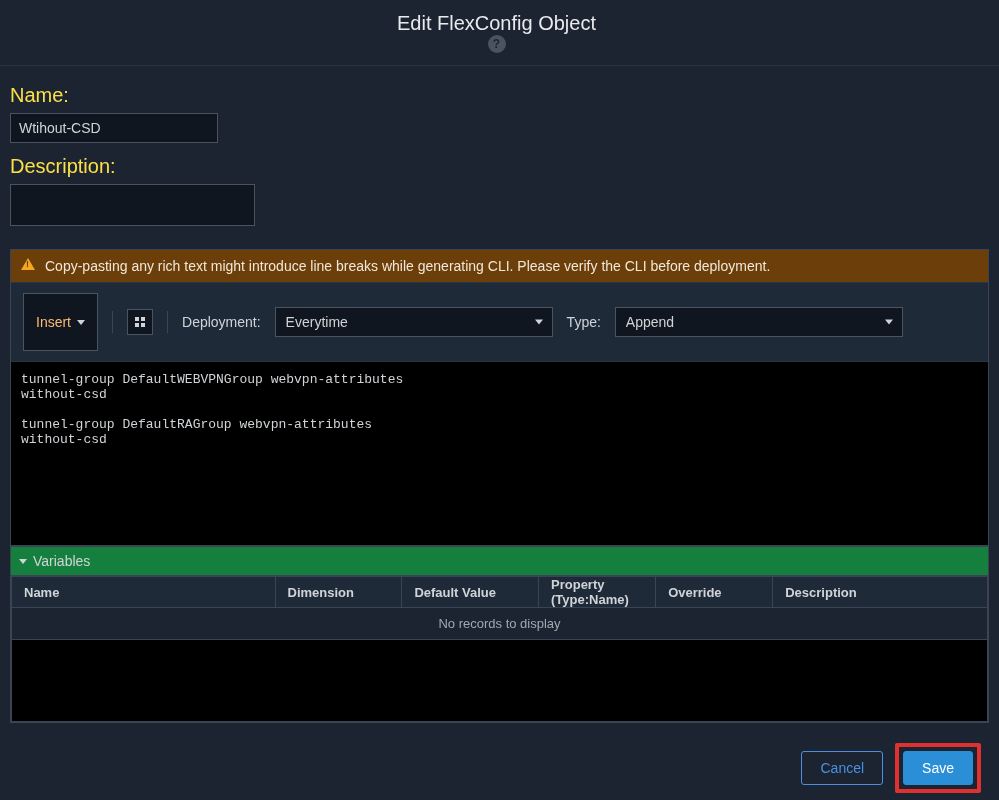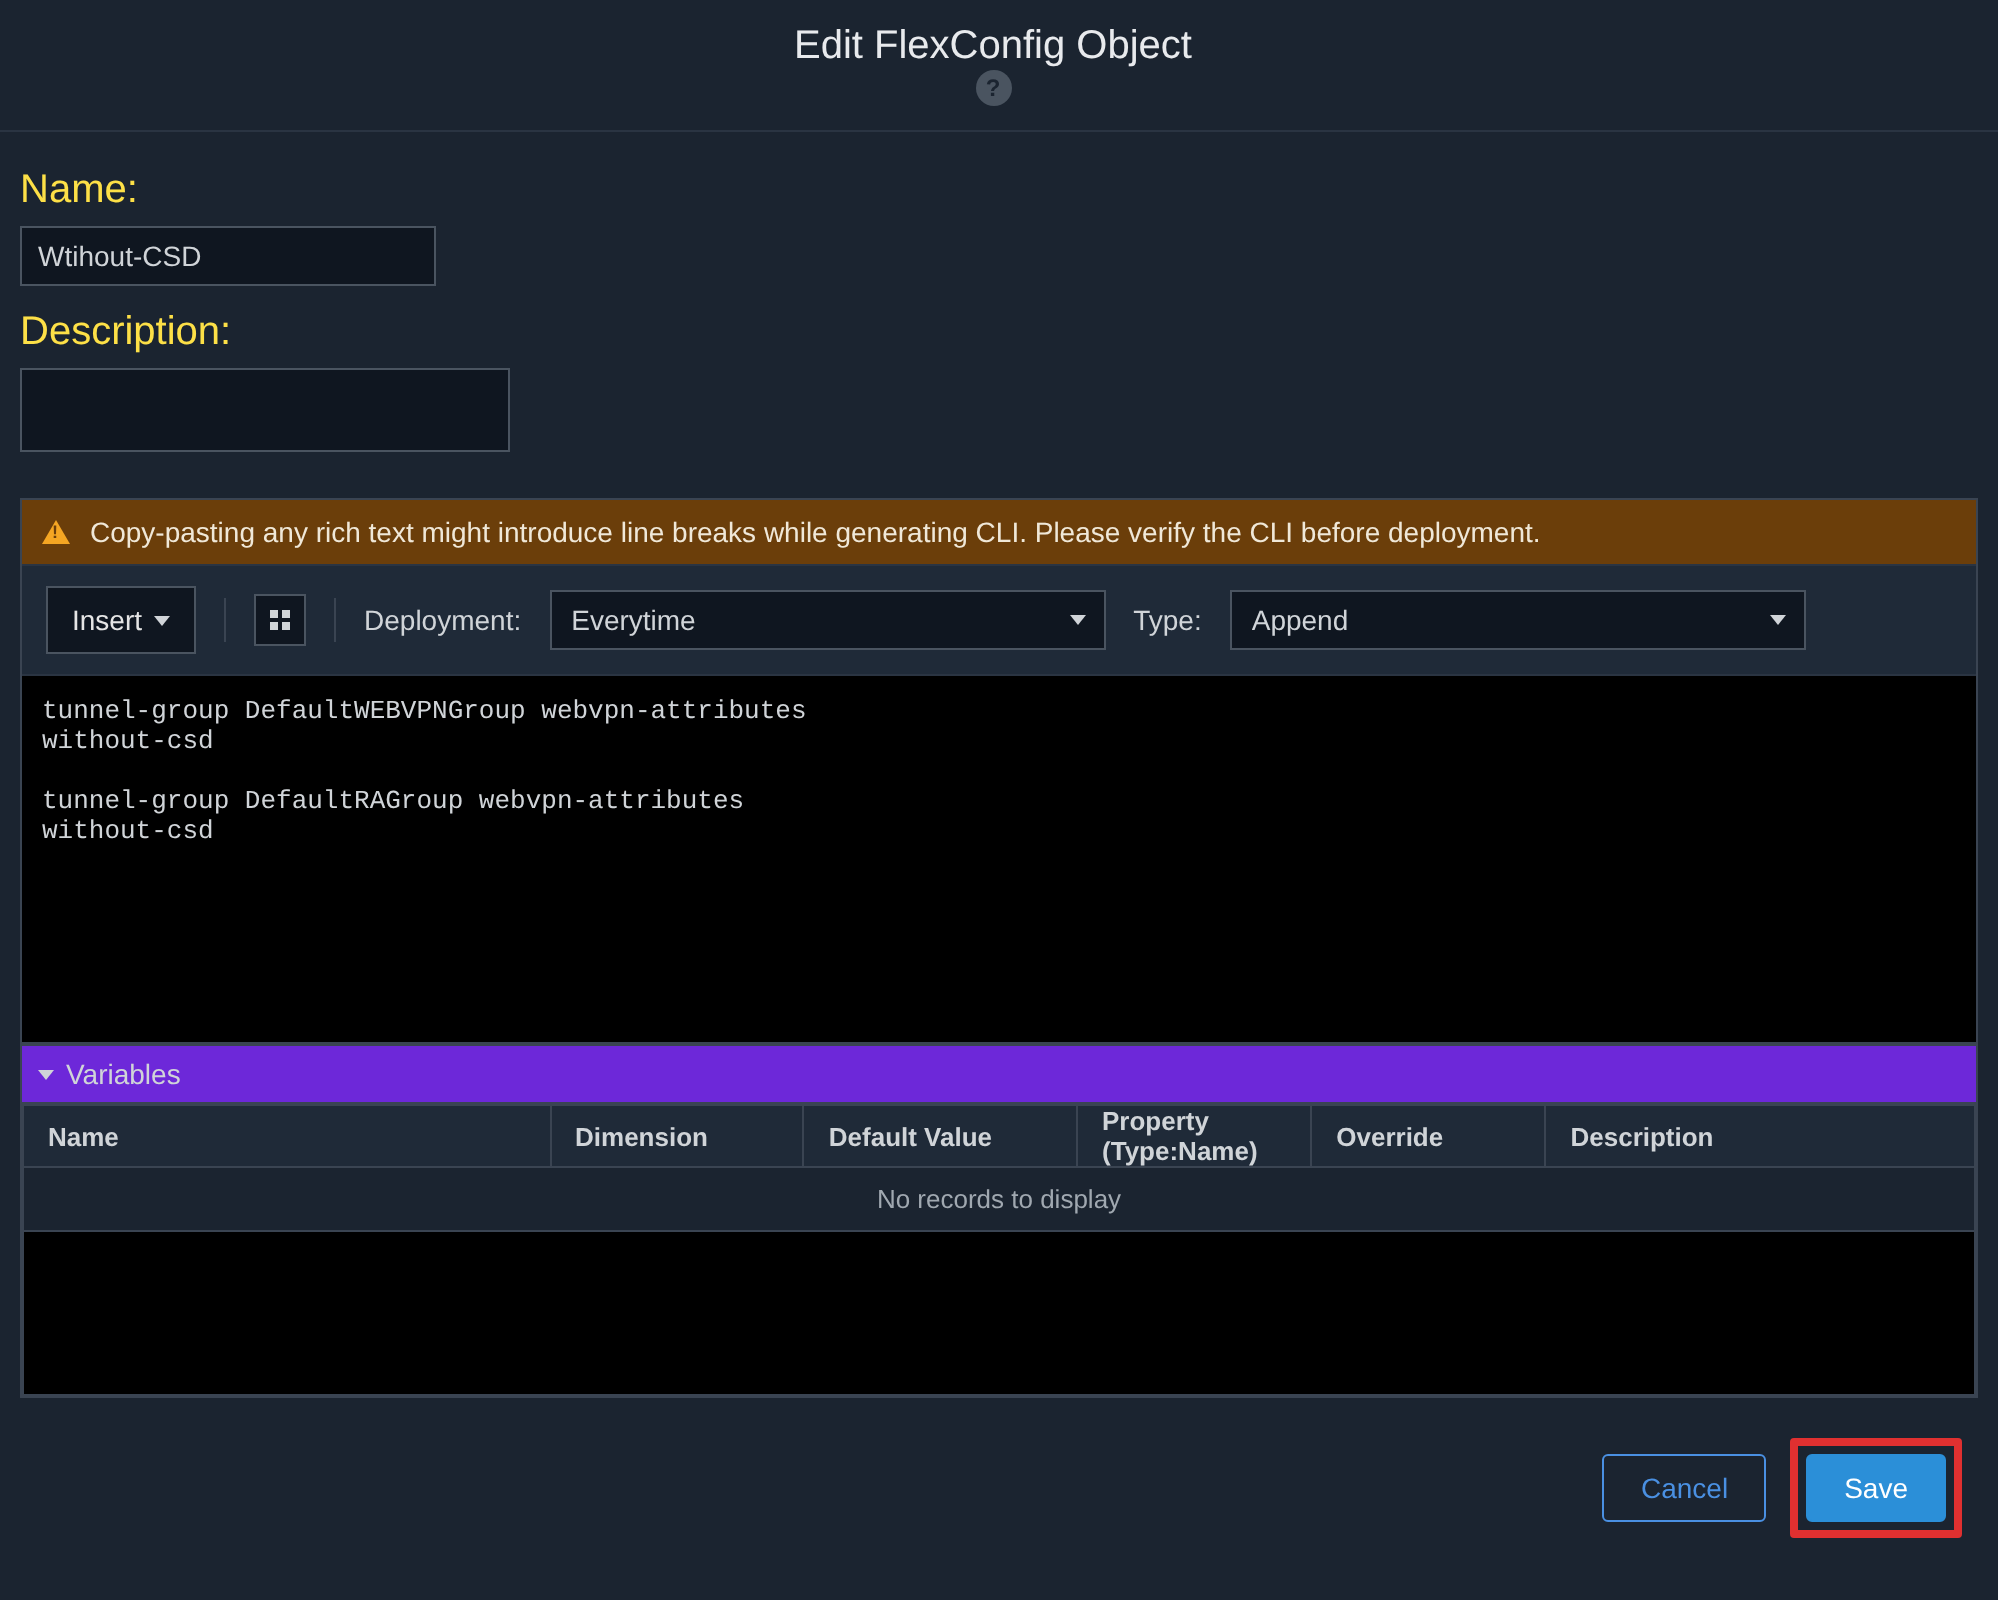--- a/index.html
+++ b/index.html
@@ -71,21 +71,21 @@
   }
   .main-panel {
     margin: 0 10px;
     border: 1px solid #3a4452;
   }
   .warning-bar {
     background: #6b3e0a;
     color: #f0e8d8;
     padding: 8px 10px;
     display: flex;
-    align-items: center;
+    align-items: flex-start;
     gap: 10px;
     font-size: 14px;
   }
   .warn-icon {
     width: 0;
     height: 0;
     border-left: 7px solid transparent;
     border-right: 7px solid transparent;
     border-bottom: 12px solid #f5a623;
     position: relative;
@@ -105,22 +105,22 @@
     border-bottom: 1px solid #2a3442;
     padding: 10px 12px;
     display: flex;
     align-items: center;
     gap: 14px;
     font-size: 14px;
   }
   .insert-btn {
     background: #0f1620;
     border: 1px solid #4a5460;
-    color: #e5e5e5;
-    padding: 8px 12px;
+    color: #fdba74;
+    padding: 20px 12px;
     display: flex;
     align-items: center;
     gap: 6px;
     cursor: pointer;
     font-size: 14px;
   }
   .caret-down {
     width: 0;
     height: 0;
     border-left: 4px solid transparent;
@@ -191,21 +191,21 @@
     color: #d0d4d8;
     font-family: "Courier New", monospace;
     font-size: 13px;
     padding: 10px;
     height: 184px;
     white-space: pre;
     overflow: auto;
     border-bottom: 1px solid #3a4452;
   }
   .vars-header {
-    background: #6d28d9;
+    background: #15803d;
     padding: 6px 8px;
     display: flex;
     align-items: center;
     gap: 6px;
     border-top: 1px solid #3a4452;
     font-size: 14px;
   }
   .caret-collapse {
     width: 0;
     height: 0;

